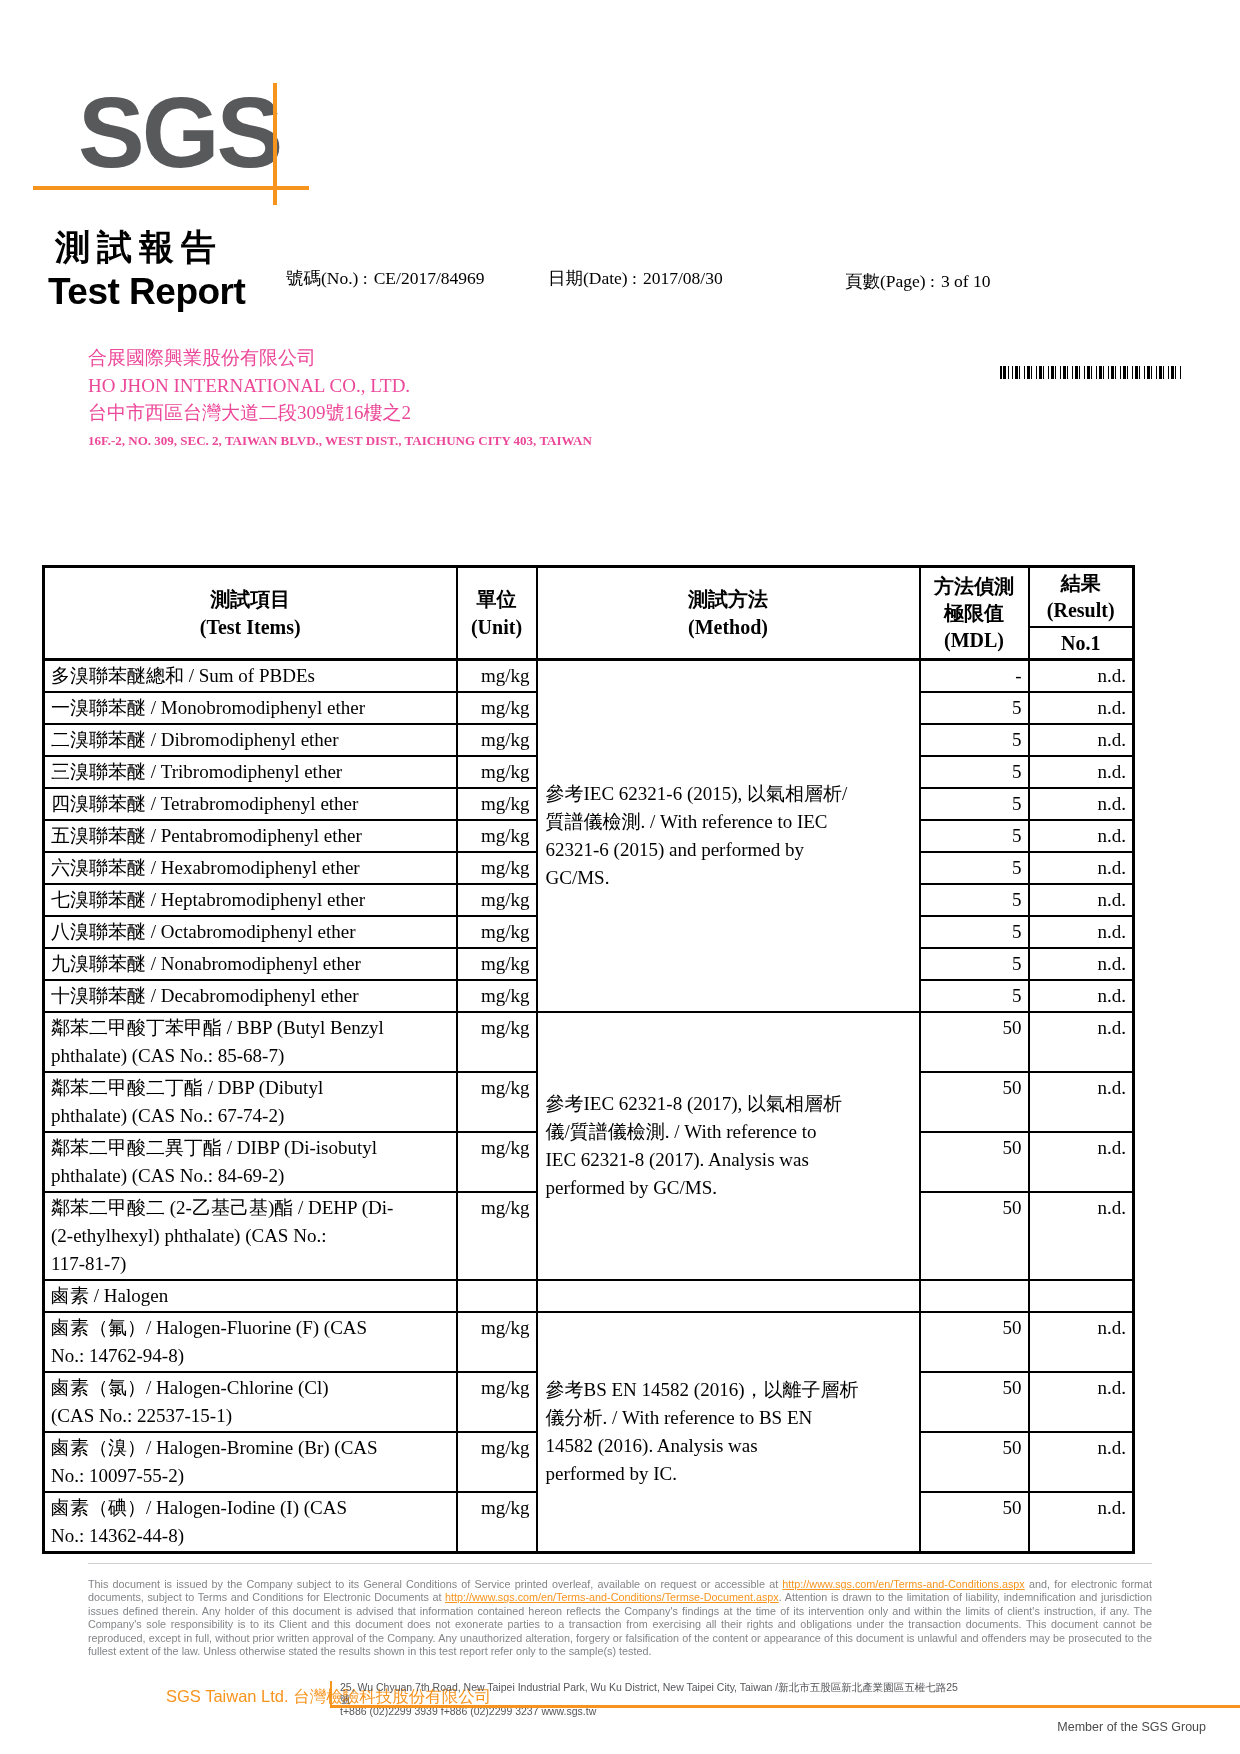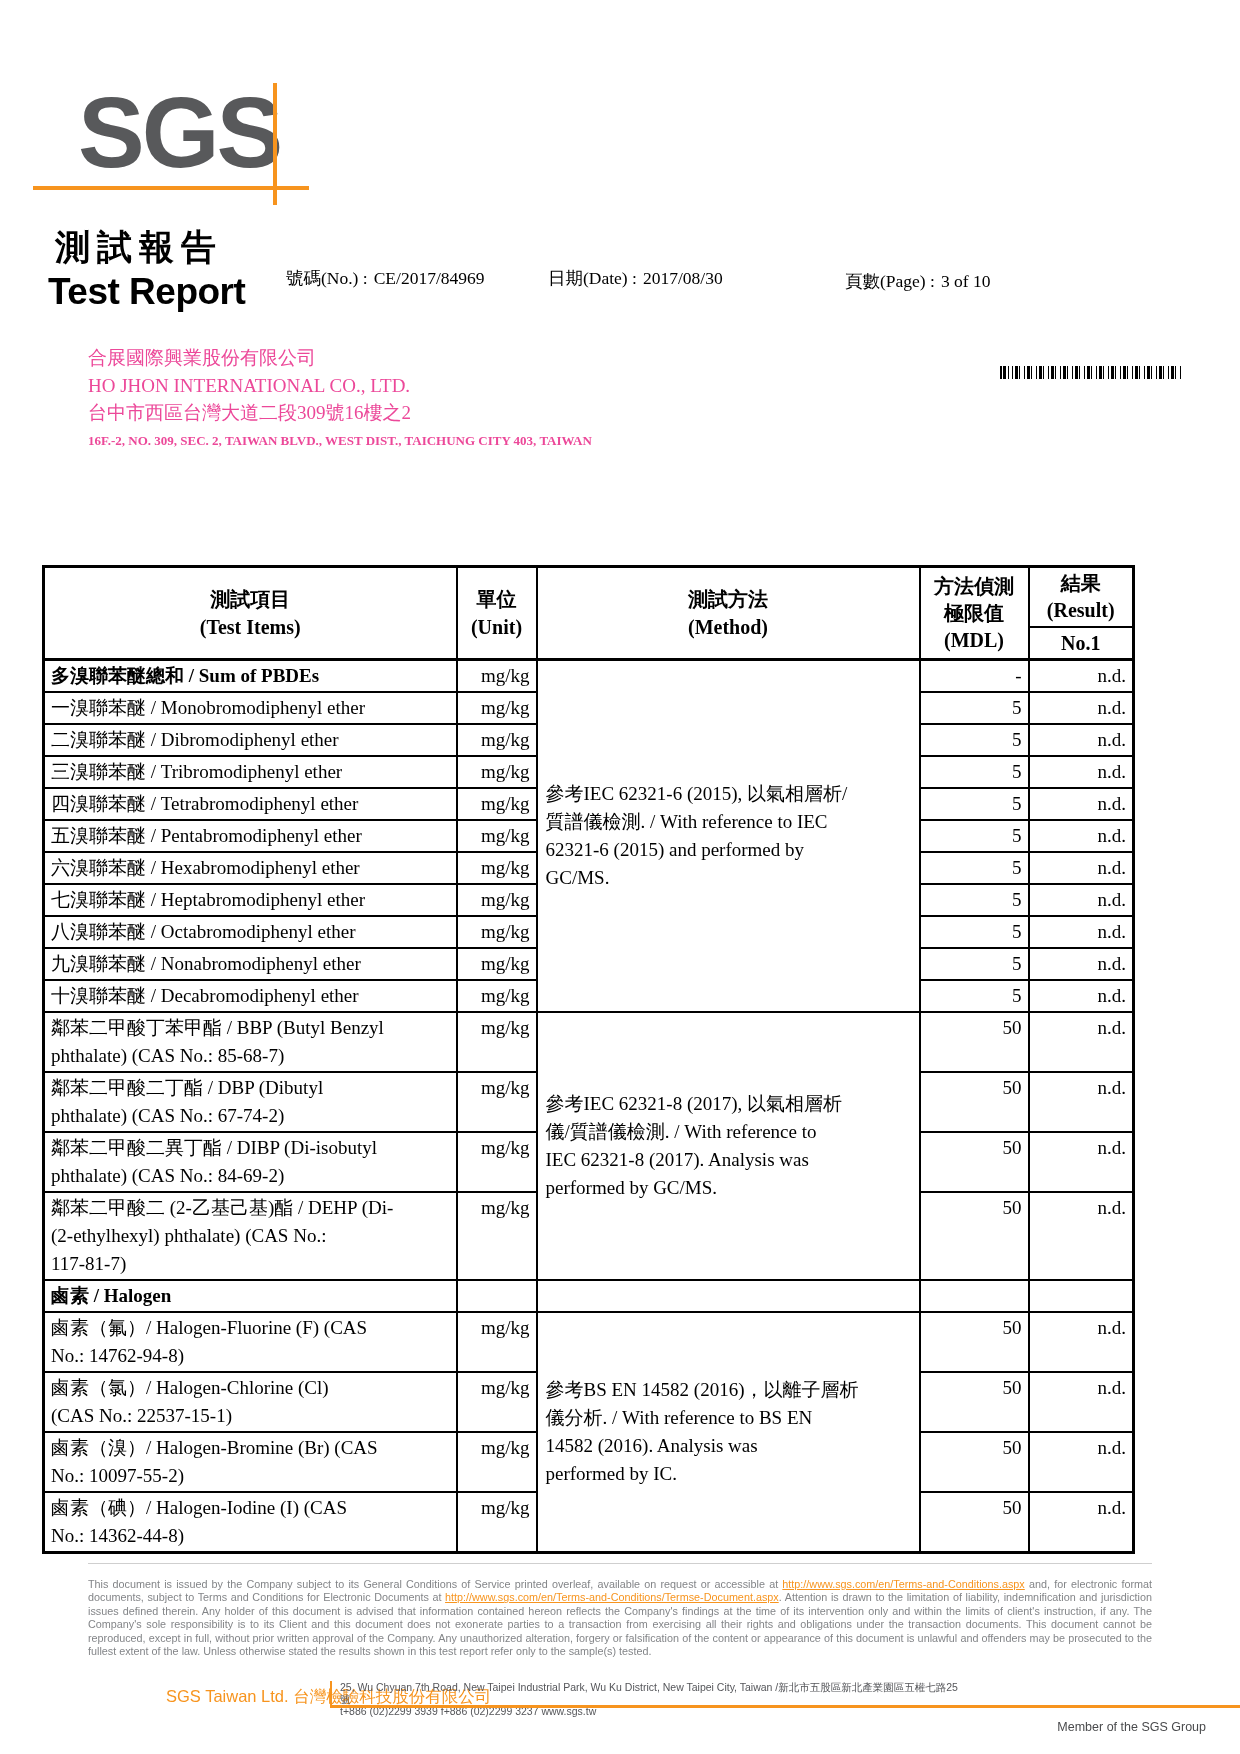--- a/index.html
+++ b/index.html
@@ -46,21 +46,21 @@
   table{border:3px solid #000;}
   th,td{border:2px solid #000;}
   thead th{border-bottom:3px solid #000;font-weight:bold;font-size:20px;line-height:28px;
     vertical-align:middle;text-align:center;padding:0;height:93px;}
   th .res-top{height:60px;display:flex;flex-direction:column;justify-content:center;
     border-bottom:2px solid #000;line-height:27px;}
   th .res-no{height:30px;line-height:30px;}
   th .mdl-lines{line-height:27px;}
   td.cell{font-size:19px;line-height:28px;padding:1px 6px;vertical-align:top;color:#000;}
   td.item{text-align:left;white-space:pre-line;}
-  td.item.bold,td.item.section{font-weight:bold;}
+  td.item.bold,td.item.section{font-weight:normal;}
   td.unit,td.mdl,td.result{text-align:right;}
   td.method{text-align:left;vertical-align:middle;white-space:pre-line;padding:4px 8px;}
 
   
   .pre-disc-line{position:absolute;left:88px;top:1563px;width:1064px;height:1px;background:#cfcfcf;}
   .disclaimer{position:absolute;left:88px;top:1578px;width:1064px;
     font-family:"Liberation Sans","DejaVu Sans",sans-serif;font-size:10.8px;line-height:13.4px;
     color:#838588;text-align:justify;}
   .disclaimer a{color:var(--accent-orange);text-decoration:underline;}
 

